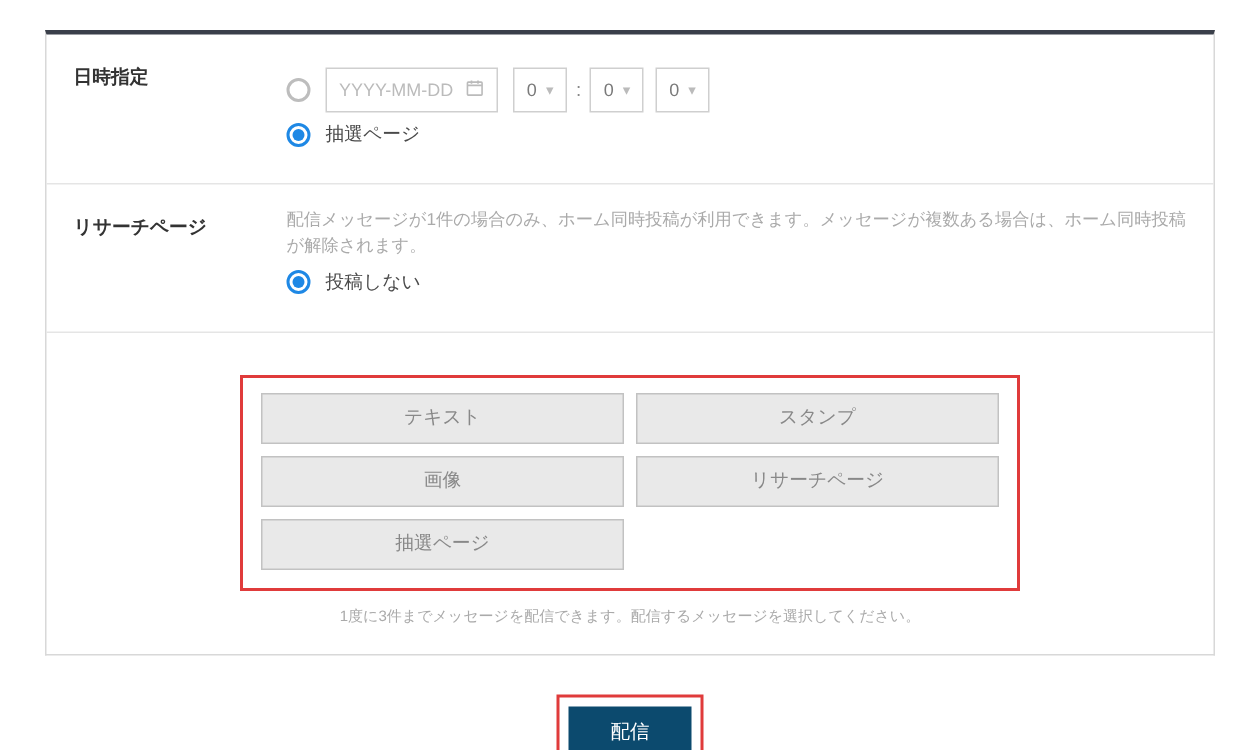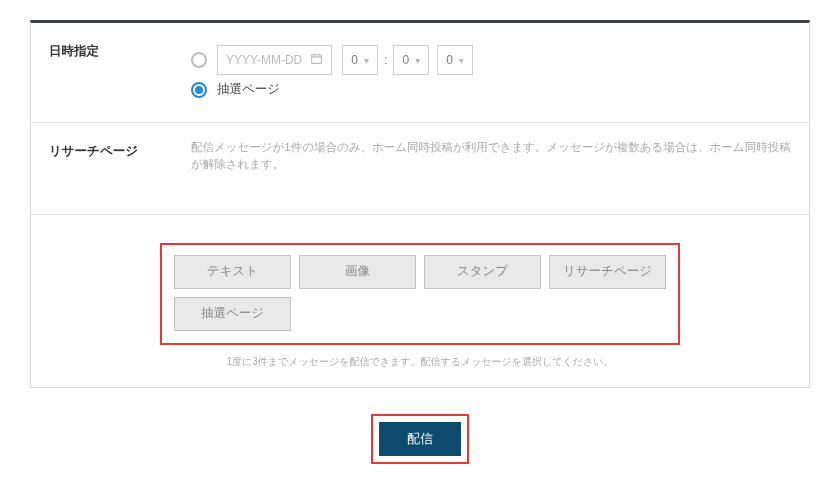--- a/index.html
+++ b/index.html
@@ -113,36 +113,36 @@
   }
   .colon {
     color: #888;
     margin: 0 2px;
   }
 
   .hint {
     font-size: 11.5px;
     color: #aaa;
     line-height: 1.5;
-    margin-bottom: 22px;
+    margin-bottom: 6px;
   }
 
   
   .type-section {
     padding: 28px 0 18px;
   }
   .red-box {
     border: 2px solid #e03b3b;
     margin: 0 auto;
     width: 520px;
     padding: 10px 12px 12px;
   }
   .type-grid {
     display: grid;
-    grid-template-columns: repeat(4, 1fr);
+    grid-template-columns: repeat(2, 1fr);
     gap: 8px;
   }
   .type-btn {
     border: 1px solid #c2c2c2;
     background: #e9e9e9;
     height: 34px;
     display: flex;
     align-items: center;
     justify-content: center;
     font-size: 12.5px;
@@ -221,29 +221,33 @@
           <span>抽選ページ</span>
         </div>
 
       </div>
     </div>
 
     <div class="row">
       <div class="label-cell">リサーチページ</div>
       <div class="content-cell">
         <div class="hint">配信メッセージが1件の場合のみ、ホーム同時投稿が利用できます。メッセージが複数ある場合は、ホーム同時投稿が解除されます。</div>
+        <div class="radio-line">
+          <span class="radio checked"></span>
+          <span>投稿しない</span>
+        </div>
       </div>
     </div>
 
     <div class="type-section">
       <div class="red-box">
         <div class="type-grid">
           <div class="type-btn">テキスト</div>
+          <div class="type-btn">スタンプ</div>
           <div class="type-btn">画像</div>
-          <div class="type-btn">スタンプ</div>
           <div class="type-btn">リサーチページ</div>
           <div class="type-btn">抽選ページ</div>
         </div>
       </div>
       <div class="type-note">1度に3件までメッセージを配信できます。配信するメッセージを選択してください。</div>
     </div>
 
   </div>
 
   <div class="send-wrap">

